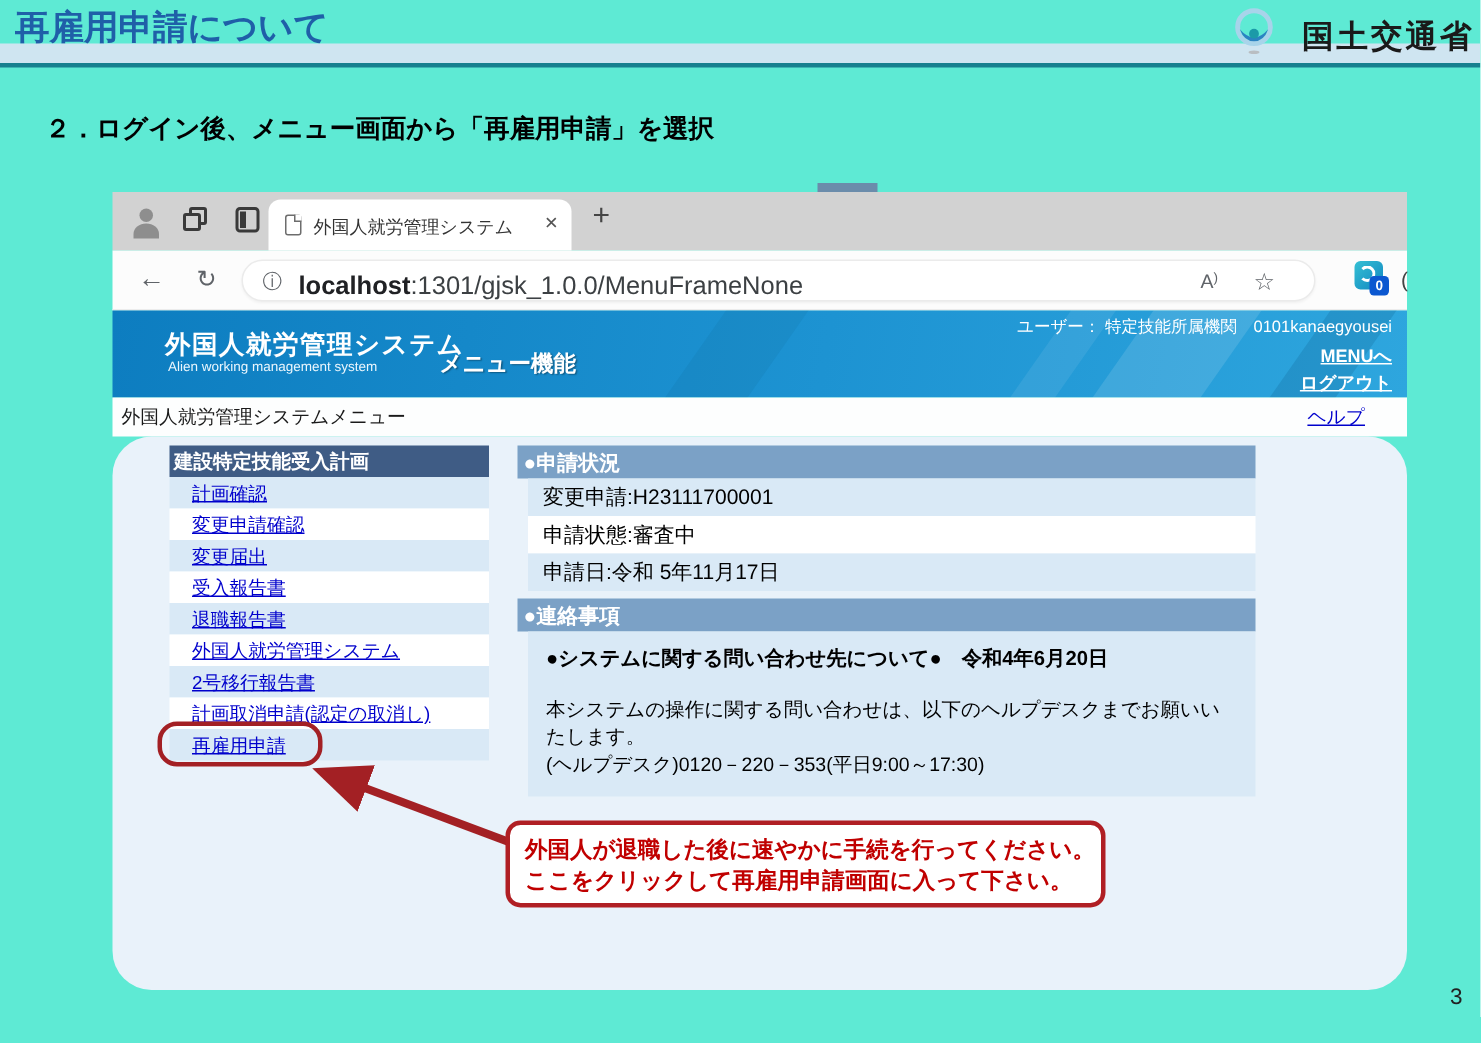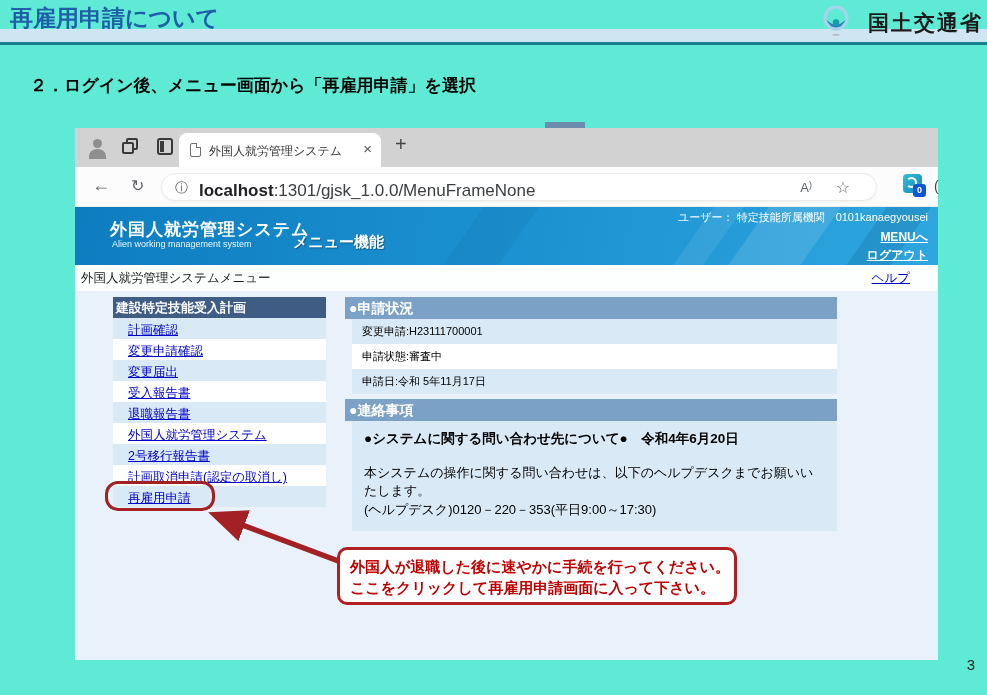--- a/index.html
+++ b/index.html
@@ -68,31 +68,31 @@
   .user-label { right:10px; top:3px; font-size:11px; color:#fff; white-space:nowrap; }
   .hdr-link { right:10px; font-size:12px; color:#fff; font-weight:bold; text-decoration:underline; white-space:nowrap; cursor:pointer; }
   .menu-link { top:22px; } .logout-link { top:40px; }
 
   
   .breadcrumb-bar { left:0; top:137px; width:863px; height:26px; background:#fdfefe; }
   .breadcrumb { left:6px; top:5px; font-size:12.5px; color:#1a1a1a; white-space:nowrap; }
   .help-link { right:28px; top:5px; font-size:12.5px; color:#0000cc; text-decoration:underline; cursor:pointer; }
 
   
-  .content { left:0; top:163px; width:863px; height:369px; background:#e9f2fa; }
+  .content { left:0; top:163px; width:863px; height:369px; background:#e9f2fa;border-radius:26px; }
 
   .menu-panel { left:38px; top:6px; width:213px; }
   .menu-header { height:21px; background:#3f5c85; color:#fff; font-size:13px; font-weight:bold; line-height:21px; padding-left:3px; white-space:nowrap; }
   .menu-row { height:21px; line-height:21px; padding-left:15px; white-space:nowrap; }
   .menu-row.lt { background:#d9e9f6; } .menu-row.wt { background:#ffffff; }
   .applink { color:#0000cc; text-decoration:underline; font-size:12.5px; cursor:pointer; }
 
   .status-panel { left:270px; top:6px; width:492px; }
   .sec-header { height:22px; background:#7ba1c6; color:#fff; font-size:14px; font-weight:bold; line-height:22px; padding-left:4px; white-space:nowrap; }
-  .srow { margin-left:7px; height:25px; line-height:25px; font-size:11px; color:#000; padding-left:10px; white-space:nowrap; }
+  .srow { margin-left:7px; height:25px; line-height:25px; font-size:14px; color:#000; padding-left:10px; white-space:nowrap; }
   .srow.lt { background:#d9e9f6; } .srow.wt { background:#ffffff; }
   .gap4 { height:5px; }
   .notice-box { margin-left:7px; background:#d9e9f6; padding:9px 12px 12px 12px; font-size:13px; color:#000; min-height:97px; }
   .notice-title { font-weight:bold; font-size:13.5px; margin-bottom:16px; white-space:nowrap; }
   .notice-body { line-height:1.35; }
   .notice-help { margin-top:2px; white-space:nowrap; }
 
   .red-circle { left:30px; top:190px; width:110px; height:30px; border:3.5px solid #a32024; border-radius:13px; background:transparent; }
   .arrow-svg { left:0; top:0; width:500px; height:369px; pointer-events:none; }
   .redbox { left:262px; top:256px; width:400px; height:58px; background:#fff; border:3px solid #b01f24; border-radius:10px; padding:6px 10px; }

